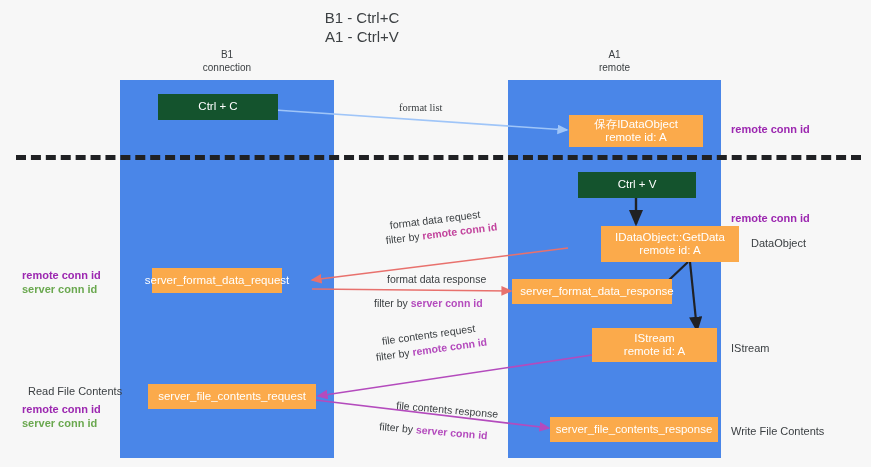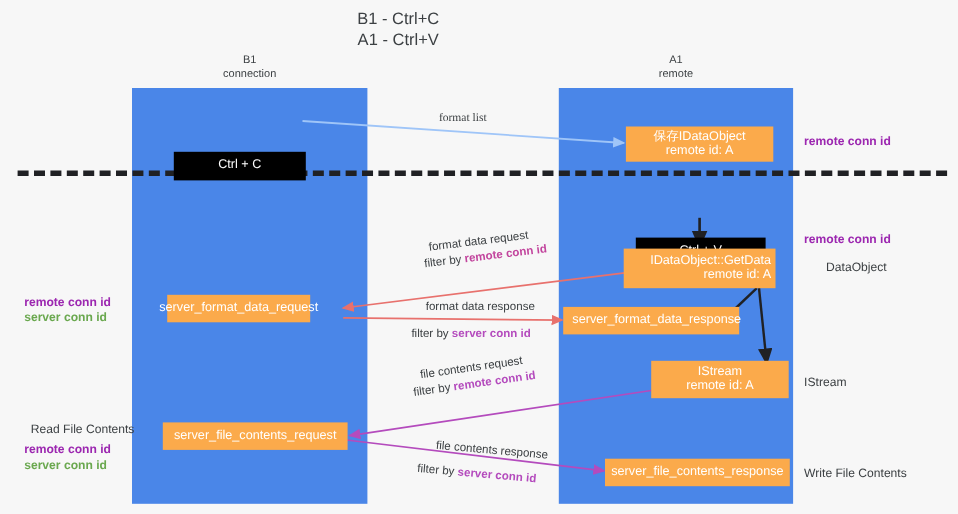--- a/index.html
+++ b/index.html
@@ -36,21 +36,21 @@
     border-top:5px dashed #202124;
   }
 
   
   .node{
     position:absolute;box-sizing:border-box;
     display:flex;flex-direction:column;align-items:center;justify-content:center;
     color:#ffffff;font-size:11.5px;line-height:13.5px;text-align:center;
     padding:2px 4px;
   }
-  .node.green{background:#000000;margin-top:44px;}
+  .node.green{background:#14532d;}
   .node.orange{background:#fbaa4b;}
   .node .l2{font-size:11.5px;}
 
   
   .note{
     position:absolute;font-size:11px;line-height:14px;white-space:pre;
   }
   .note.plain{color:#3c4043;}
   .note.purple{color:#9c27b0;font-weight:bold;}
   .note.green-t{color:#6aa84f;font-weight:bold;}
@@ -122,21 +122,21 @@
 
   <div class="node orange" style="left:569px;top:115px;width:134px;height:32px;">
     <div>保存IDataObject</div>
     <div class="l2">remote id: A</div>
   </div>
 
   <div class="node green" style="left:578px;top:172px;width:118px;height:26px;">
     <div>Ctrl + V</div>
   </div>
 
-  <div class="node orange" style="left:567px;top:226px;width:138px;height:36px;align-items:flex-end;">
+  <div class="node orange" style="left:601px;top:226px;width:138px;height:36px;">
     <div>IDataObject::GetData</div>
     <div class="l2">remote id: A</div>
   </div>
 
   <div class="node orange" style="left:152px;top:268px;width:130px;height:25px;">
     <div>server_format_data_request</div>
   </div>
 
   <div class="node orange" style="left:512px;top:279px;width:160px;height:25px;padding-left:14px;">
     <div>server_format_data_response</div>

